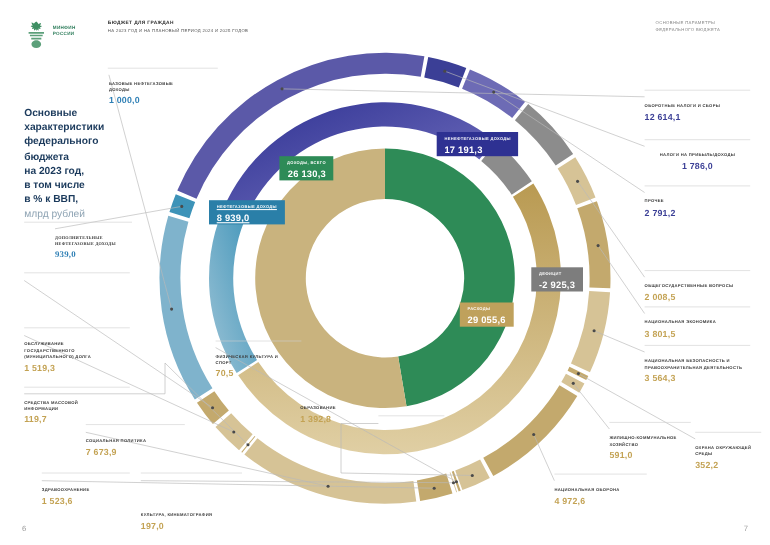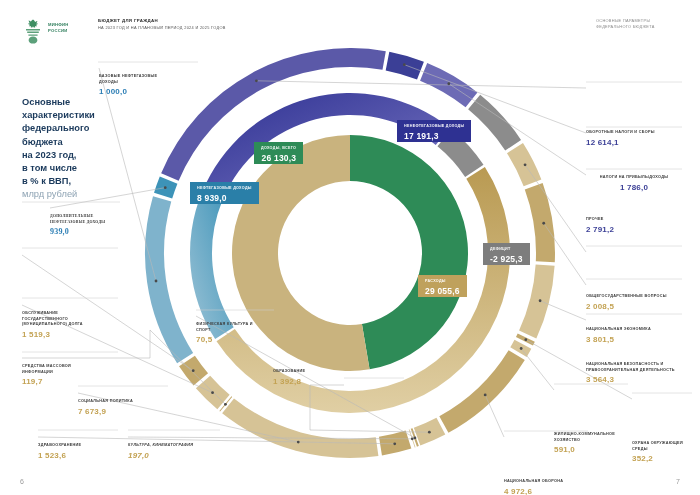--- a/index.html
+++ b/index.html
@@ -32,21 +32,21 @@
   .pg.l{left:20px;} .pg.r{right:20px;}
 
   
   #chart{position:absolute;left:0;top:0;}
 
   
   .lbl{position:absolute;}
   .lbl .cap{font-size:3.8px;line-height:1.45;font-weight:700;
     letter-spacing:.28px;text-transform:uppercase;color:#3a3a3a;}
   .lbl .val{font-size:8px;font-weight:700;margin-top:2px;letter-spacing:.2px;}
-  .lbl.right{text-align:left;margin-top:36px;}
+  .lbl.right{text-align:left;}
   .v-blue{color:#2e7fb5;} .v-navy{color:#3b3f96;}
   .v-gold{color:#c3a253;}
 
   
   .chip{position:absolute;padding:4px 7px 1px 7px;color:#fff;}
   .chip .cap{font-size:3.7px;font-weight:700;letter-spacing:.3px;text-transform:uppercase;line-height:1.35;opacity:.95;}
   .chip .val{font-size:8.5px;font-weight:700;margin-top:2px;letter-spacing:.2px;}
   .chip.green{background:#2e8b57;text-align:right;}
   .chip.blue{background:#2a7fa8;}
   .chip.navy{background:#2e3192;}
@@ -193,21 +193,21 @@
         <circle cx="525.8117690098243" cy="339.6384549587317" r="1.4"></circle>
         <circle cx="521.1659858024572" cy="348.4892941866943" r="1.4"></circle>
         <circle cx="485.17947200216224" cy="394.92431204419006" r="1.4"></circle>
       </g>
   </svg>
 
   <div class="chip green" style="left:254px;top:142px;">
     <div class="cap">ДОХОДЫ, всего</div>
     <div class="val">26 130,3</div>
   </div>
-  <div class="chip blue" style="left:190px;top:182px;">
+  <div class="chip blue" style="left:190px;top:182px;text-decoration:underline;">
     <div class="cap">НЕФТЕГАЗОВЫЕ ДОХОДЫ</div>
     <div class="val">8 939,0</div>
   </div>
   <div class="chip navy" style="left:397px;top:120px;">
     <div class="cap">НЕНЕФТЕГАЗОВЫЕ ДОХОДЫ</div>
     <div class="val">17 191,3</div>
   </div>
   <div class="chip gold" style="left:418px;top:275px;">
     <div class="cap">РАСХОДЫ</div>
     <div class="val">29 055,6</div>
@@ -241,21 +241,21 @@
   <div class="lbl" style="left:78px;top:399px;width:84px;">
     <div class="cap">СОЦИАЛЬНАЯ ПОЛИТИКА</div>
     <div class="val v-gold">7 673,9</div>
   </div>
 
   <div class="lbl" style="left:38px;top:443px;width:76px;">
     <div class="cap">ЗДРАВООХРАНЕНИЕ</div>
     <div class="val v-gold">1 523,6</div>
   </div>
 
-  <div class="lbl" style="left:128px;top:443px;width:88px;font-style:italic;">
+  <div class="lbl" style="left:128px;top:466px;width:88px;">
     <div class="cap">КУЛЬТУРА, КИНЕМАТОГРАФИЯ</div>
     <div class="val v-gold">197,0</div>
   </div>
 
   <div class="lbl" style="left:196px;top:322px;width:72px;">
     <div class="cap">ФИЗИЧЕСКАЯ КУЛЬТУРА И СПОРТ</div>
     <div class="val v-gold">70,5</div>
   </div>
 
   <div class="lbl" style="left:273px;top:369px;width:70px;">

